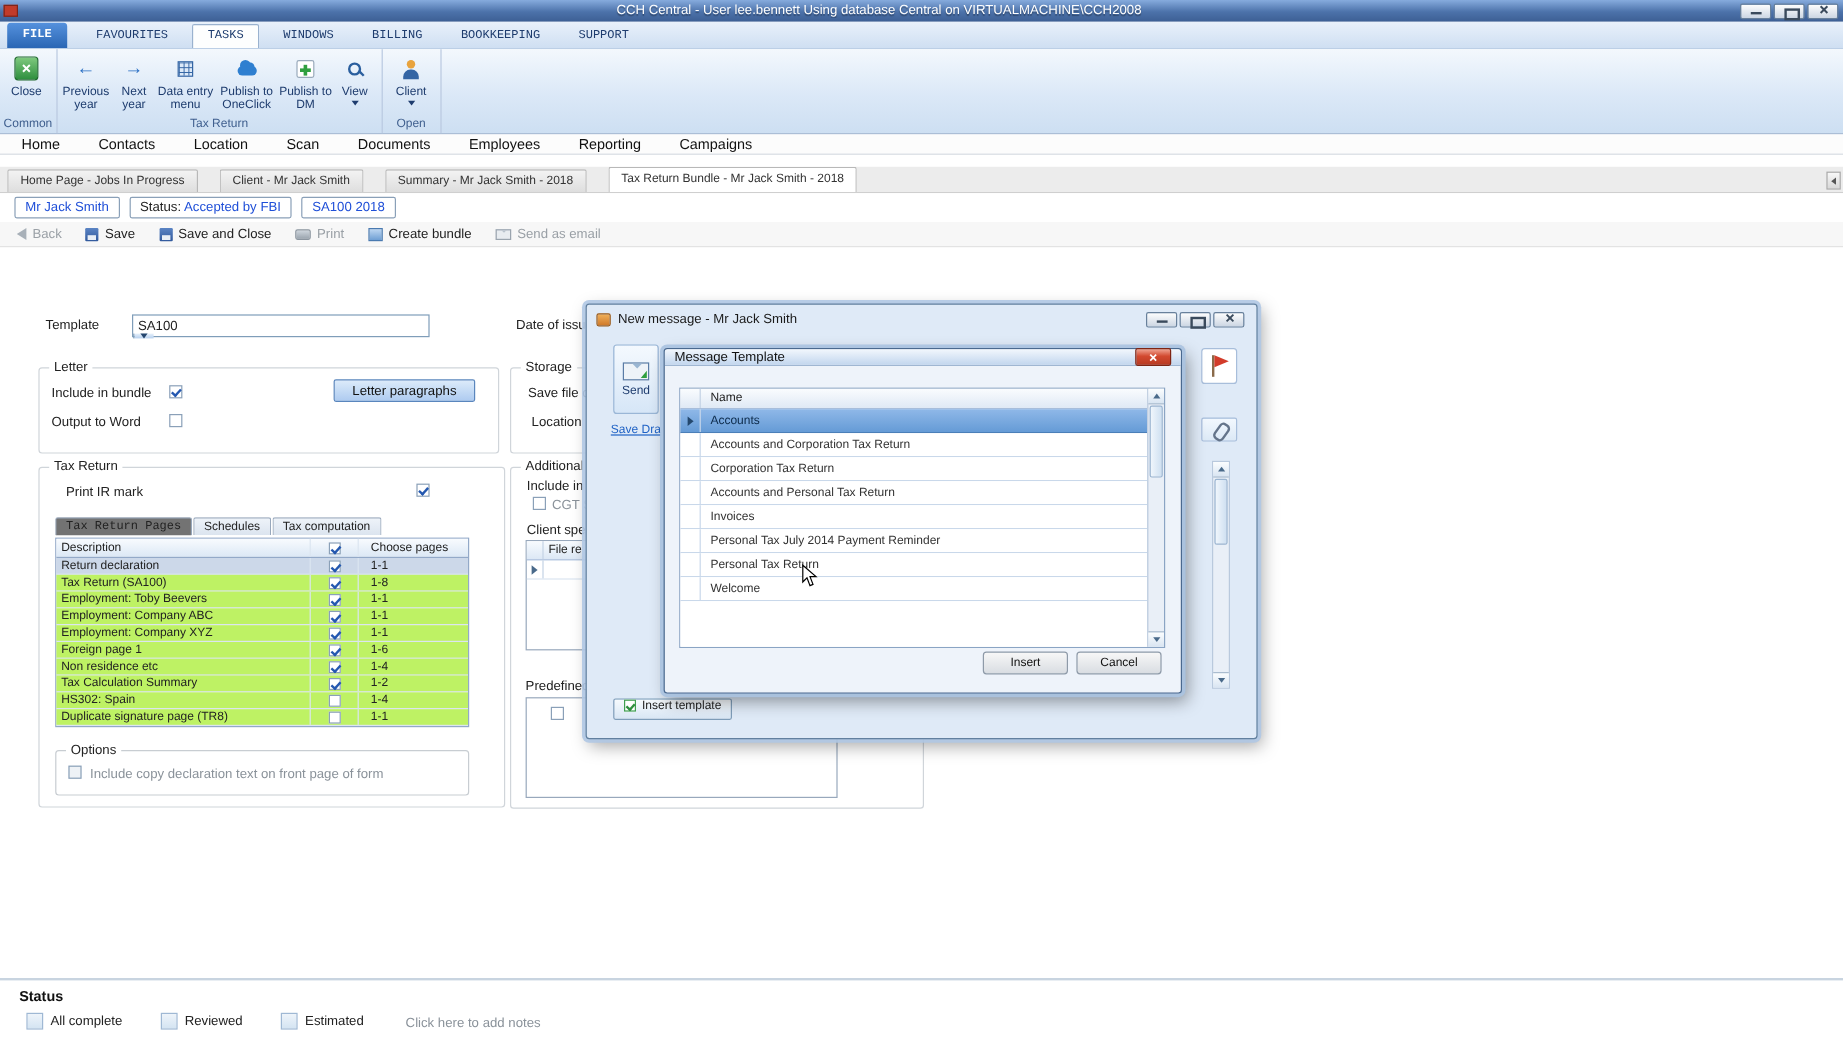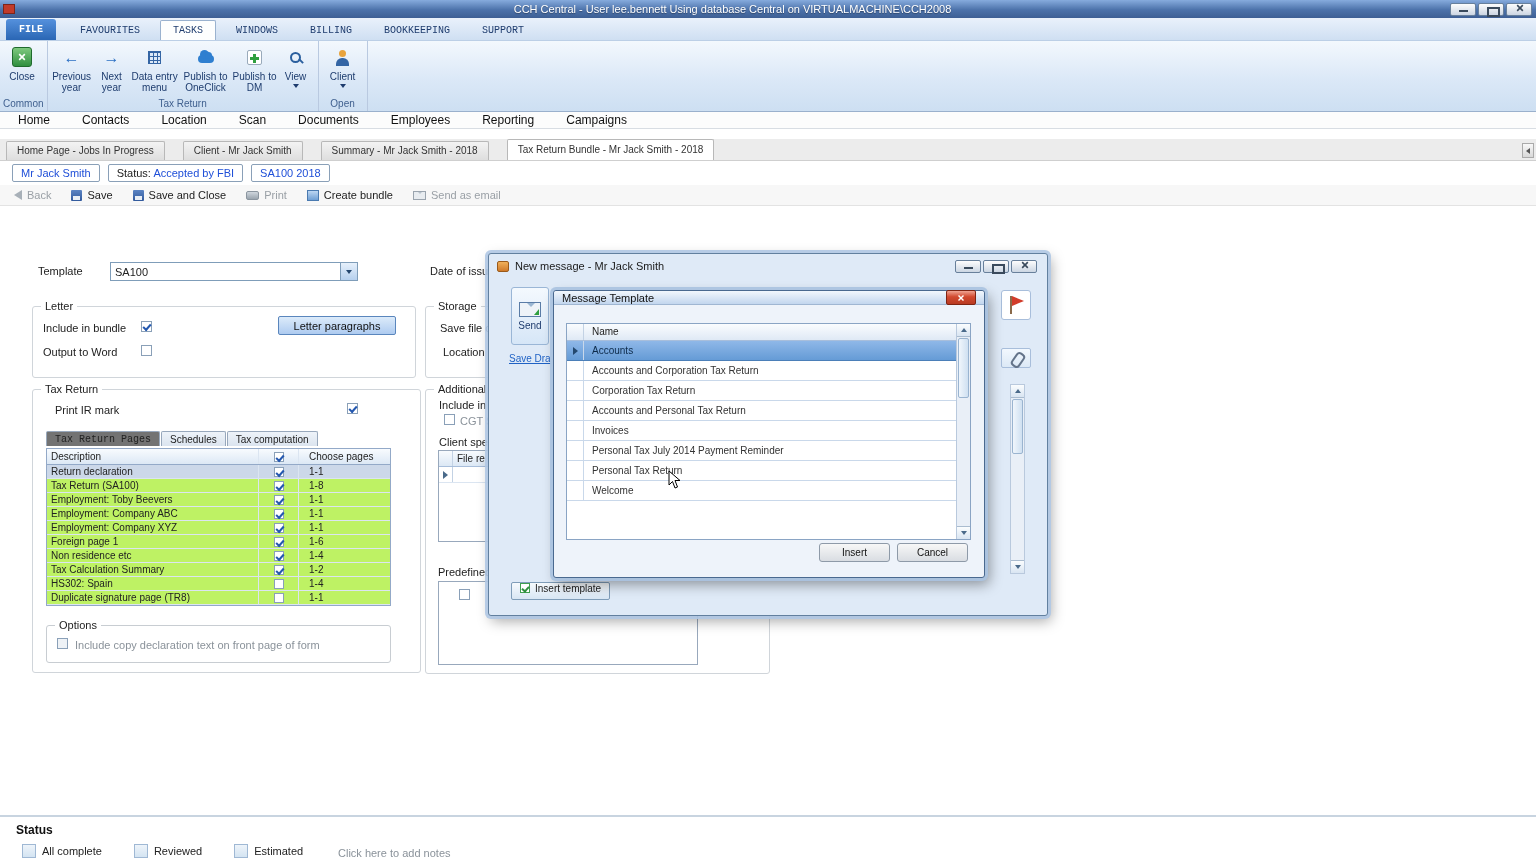--- a/index.html
+++ b/index.html
@@ -363,21 +363,21 @@
       <span class="tic-bundle"></span>
       <span>Create bundle</span>
       </span>
     <span class="tbtn disabled">
       <span class="envsm"></span>
       <span>Send as email</span>
       </span>
   </div>
 
   <span class="lbl" style="left:38px; top:265px;">Template</span>
-  <div class="select" style="left:110px; top:262px; width:248px;">
+  <div class="select" style="left:110px; top:262px; width:248px;flex-direction:column;">
     <span class="val">SA100</span>
     <span class="dd">
         <span class="caret"></span>
       </span>
   </div>
   <span class="lbl" style="left:430px; top:265px;">Date of issue</span>
 
   <div class="fs" style="left:32px; top:306px; width:384px; height:72px;">
     <span class="fs-legend">Letter</span>
     <span class="lbl" style="left:10px; top:15px;">Include in bundle</span>

